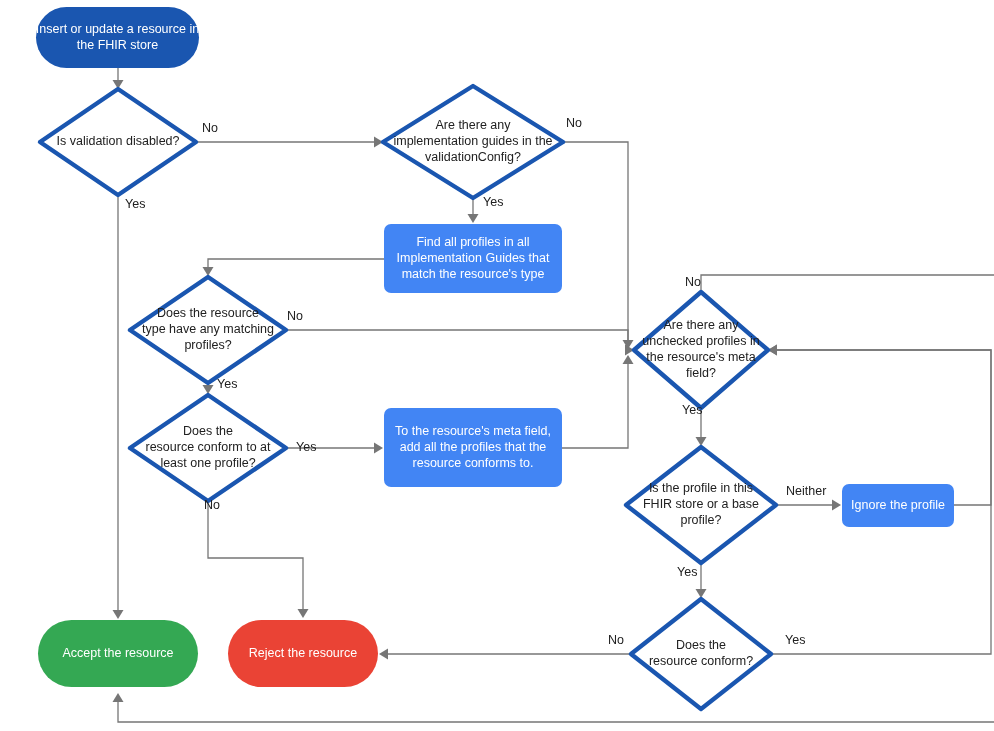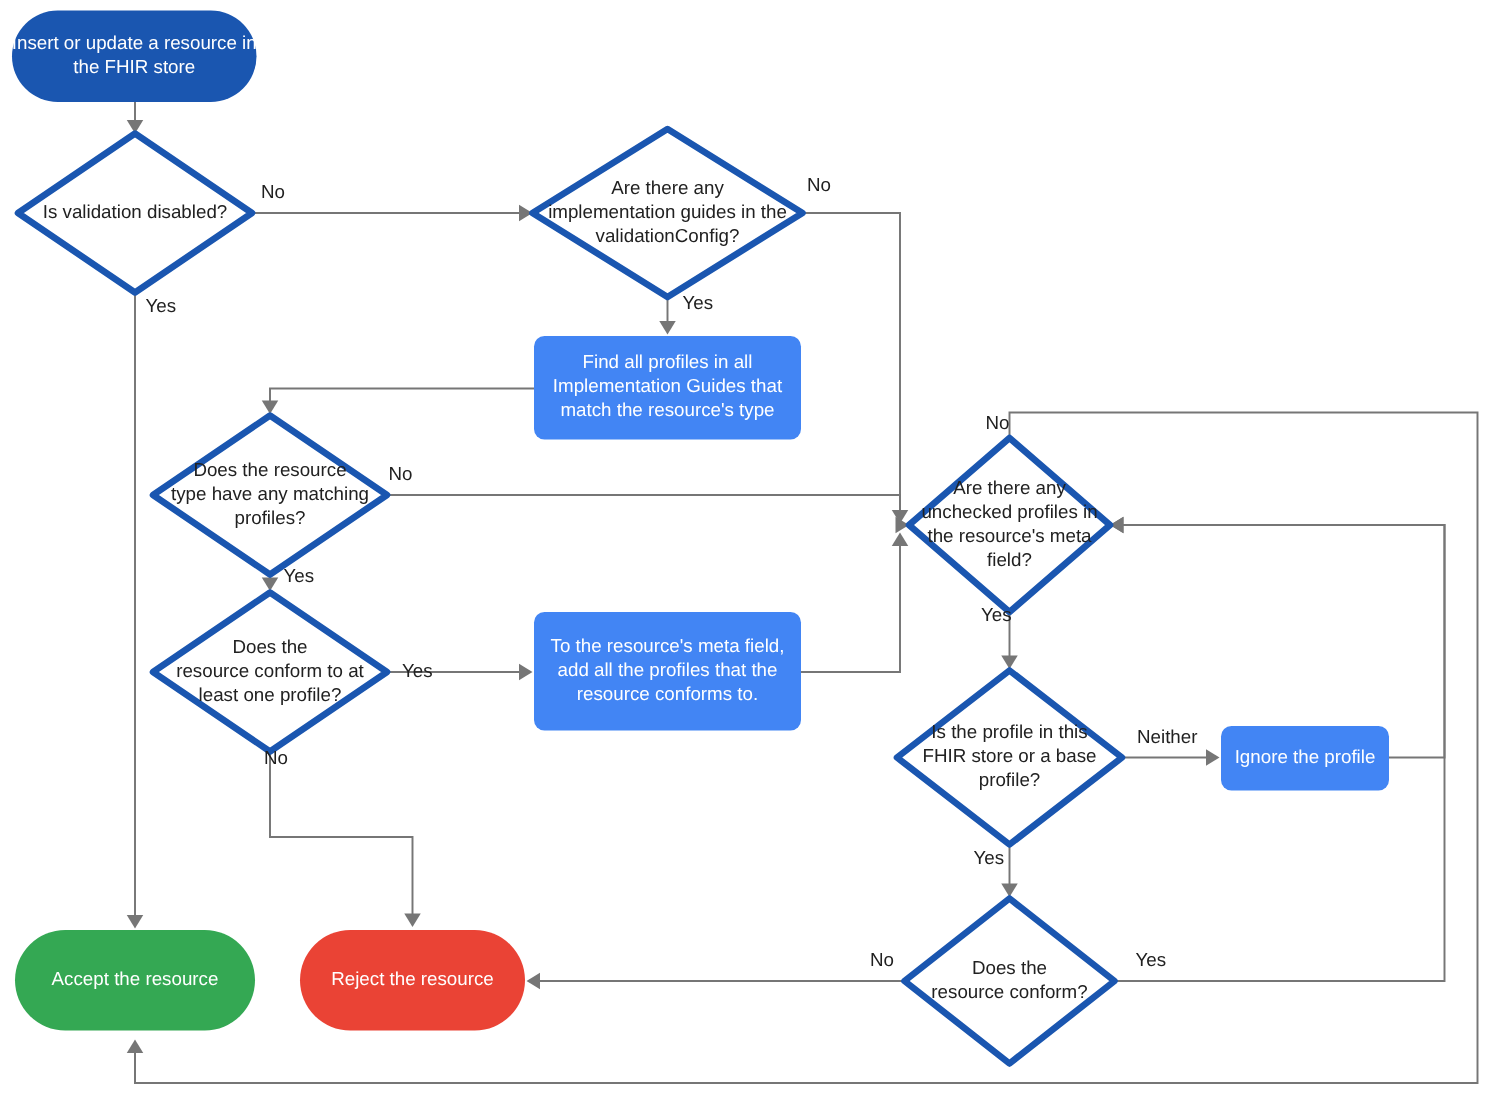--- a/index.html
+++ b/index.html
@@ -10,20 +10,21 @@
   body {
     width: 994px;
     height: 731px;
     font-family: "Liberation Sans", sans-serif;
     overflow: hidden;
   }
   #flow-root {
     position: relative;
     width: 896px;
     height: 731px;
+    padding-left: 28px;
   }
   svg#flow-svg {
     display: block;
     width: 994px;
     height: 731px;
   }
   .node-text {
     font-family: "Liberation Sans", sans-serif;
     font-size: 12.5px;
     text-anchor: middle;

